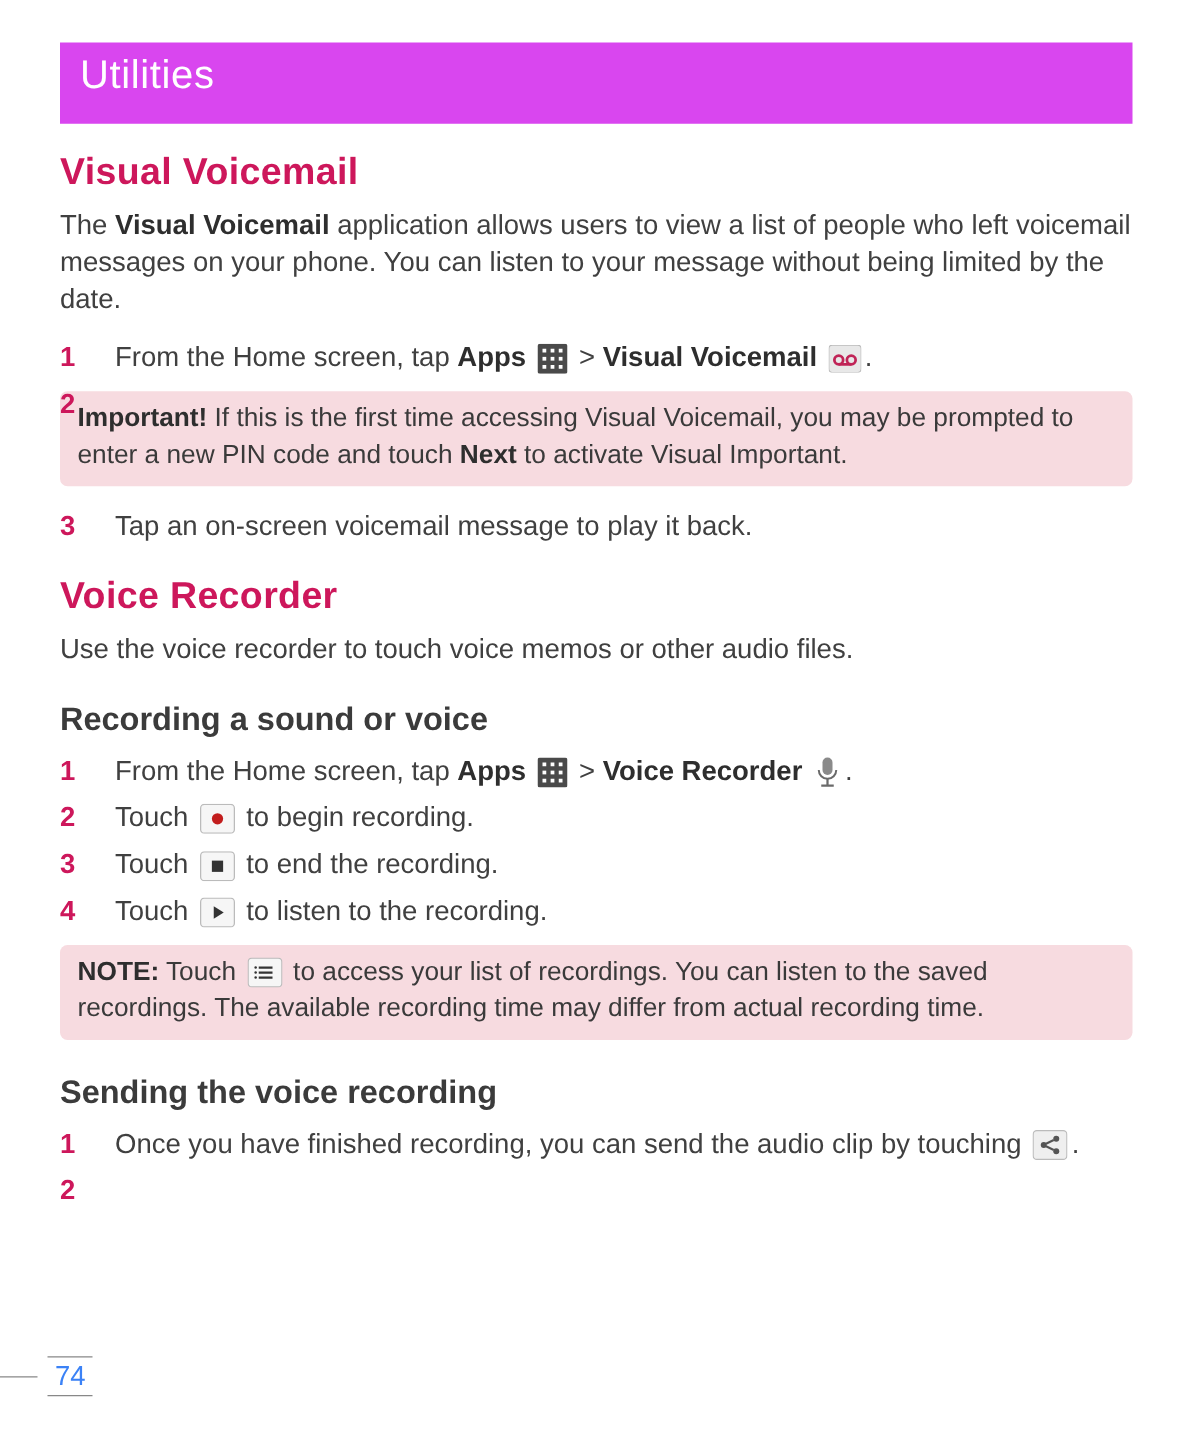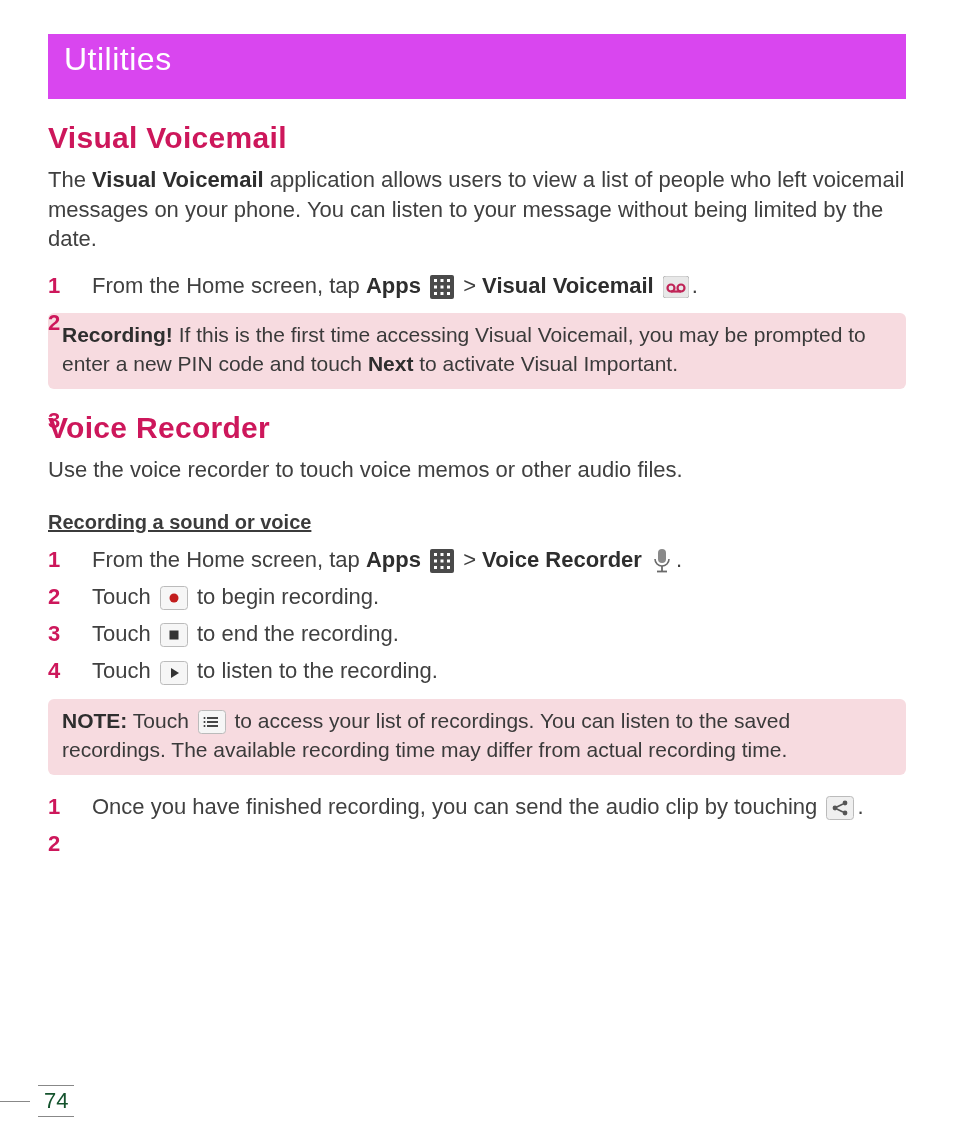--- a/index.html
+++ b/index.html
@@ -26,24 +26,23 @@
   }
   h1.section{
     color:#cd175b;
     font-size:30px;
     font-weight:600;
     margin:22px 0 10px 0;
     letter-spacing:.3px;
   }
   h2.subsection{
     color:#3b3b3b;
-    font-size:20px;
+    font-size:26px;
     font-weight:600;
     margin:26px 0 8px 0;
-    text-decoration:underline;
   }
   p.intro{
     font-size:22px;
     line-height:1.35;
     margin:6px 0 14px 0;
     color:#404040;
   }
   ol.steps{
     list-style:none;
     padding:0;
@@ -88,21 +87,21 @@
     align-items:center;
   }
   .pagefoot .rule{
     width:30px;
     height:0;
     border-top:1px solid #888;
     margin-right:8px;
   }
   .pagefoot .pn{
     font-size:22px;
-    color:#14532d;
+    color:#3b82f6;
     border-top:1px solid #888;
     border-bottom:1px solid #888;
     padding:2px 6px;
   }
   b{color:#2e2e2e;}
 </style>
 </head>
 <body>
 
 <div class="page">
@@ -146,27 +145,28 @@
             <line x1="8" y1="15.5" x2="18" y2="15.5" stroke="#c02457" stroke-width="2.2"></line>
           </svg>
       </span><span>.</span>
     </li>
     <li>
       <span class="num">2</span>
     </li>
   </ol>
 
   <div class="callout">
-    <b>Recording!</b><span> If this is the first time accessing Visual Voicemail, you may be prompted to enter a new PIN code and touch </span><b>Next</b><span> to activate Visual Important.</span>
+    <b>Important!</b><span> If this is the first time accessing Visual Voicemail, you may be prompted to enter a new PIN code and touch </span><b>Next</b><span> to activate Visual Important.</span>
   </div>
 
 
   <ol class="steps">
     <li>
       <span class="num">3</span>
+      <span>Tap an on-screen voicemail message to play it back.</span>
     </li>
   </ol>
 
   <h1 class="section">Voice Recorder</h1>
 
   <p class="intro">Use the voice recorder to touch voice memos or other audio files.</p>
 
   <h2 class="subsection">Recording a sound or voice</h2>
 
   <ol class="steps">
@@ -245,20 +245,21 @@
           </g>
           <g fill="#333">
             <circle cx="6.5" cy="8" r="1"></circle>
             <circle cx="6.5" cy="12" r="1"></circle>
             <circle cx="6.5" cy="16" r="1"></circle>
           </g>
         </svg>
     </span><span> to access your list of recordings. You can listen to the saved recordings. The available recording time may differ from actual recording time.</span>
   </div>
 
+  <h2 class="subsection">Sending the voice recording</h2>
 
   <ol class="steps">
     <li>
       <span class="num">1</span>
       <span>Once you have finished recording, you can send the audio clip by touching </span><span class="icon">
         <svg width="28" height="24">
             <rect x="0.5" y="0.5" width="27" height="23" rx="3" fill="#efefef" stroke="#bbb"></rect>
             <circle cx="9" cy="12" r="2.4" fill="#555"></circle>
             <circle cx="19" cy="7" r="2.4" fill="#555"></circle>
             <circle cx="19" cy="17" r="2.4" fill="#555"></circle>

